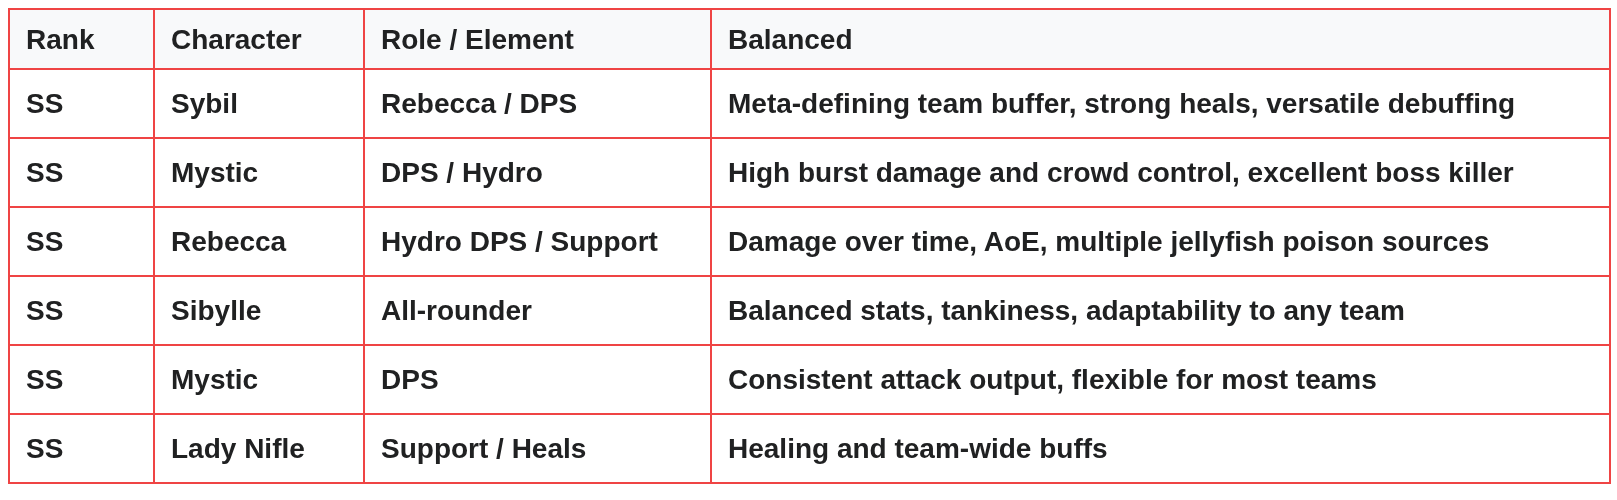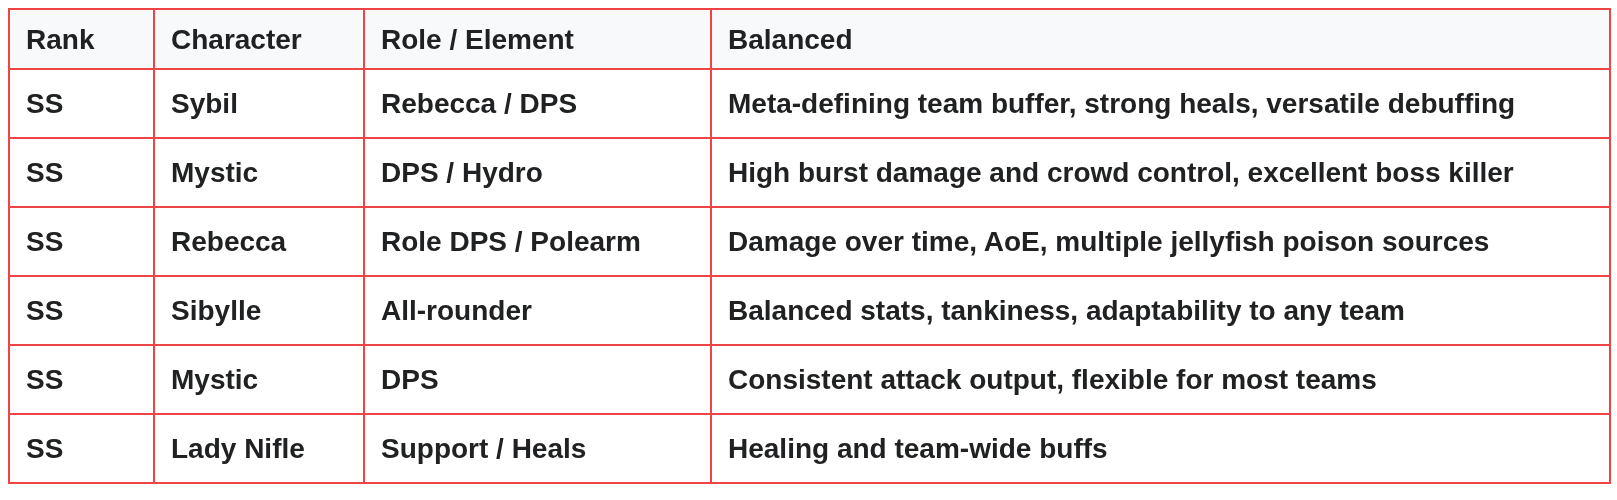--- a/index.html
+++ b/index.html
@@ -71,21 +71,21 @@
       </tr>
       <tr>
         <td>SS</td>
         <td>Mystic</td>
         <td>DPS / Hydro</td>
         <td>High burst damage and crowd control, excellent boss killer</td>
       </tr>
       <tr>
         <td>SS</td>
         <td>Rebecca</td>
-        <td>Role DPS / Polearm</td>
+        <td>Hydro DPS / Support</td>
         <td>Damage over time, AoE, multiple jellyfish poison sources</td>
       </tr>
       <tr>
         <td>SS</td>
         <td>Sibylle</td>
         <td>All-rounder</td>
         <td>Balanced stats, tankiness, adaptability to any team</td>
       </tr>
       <tr>
         <td>SS</td>

